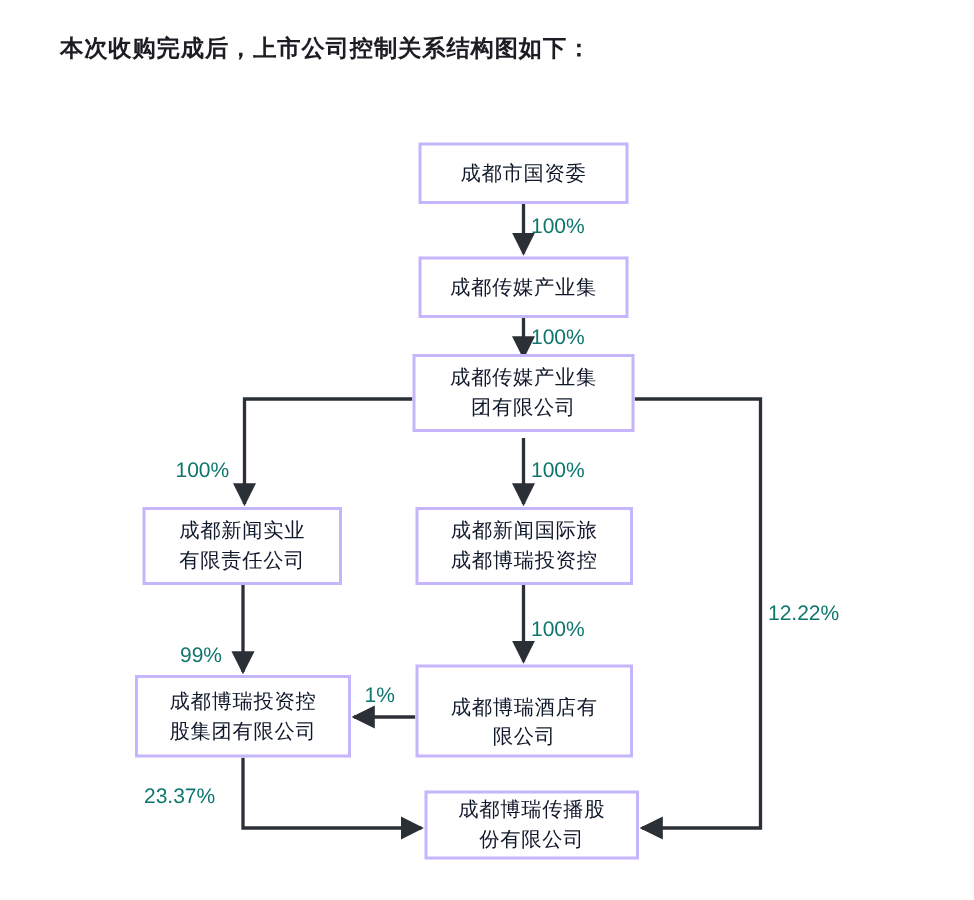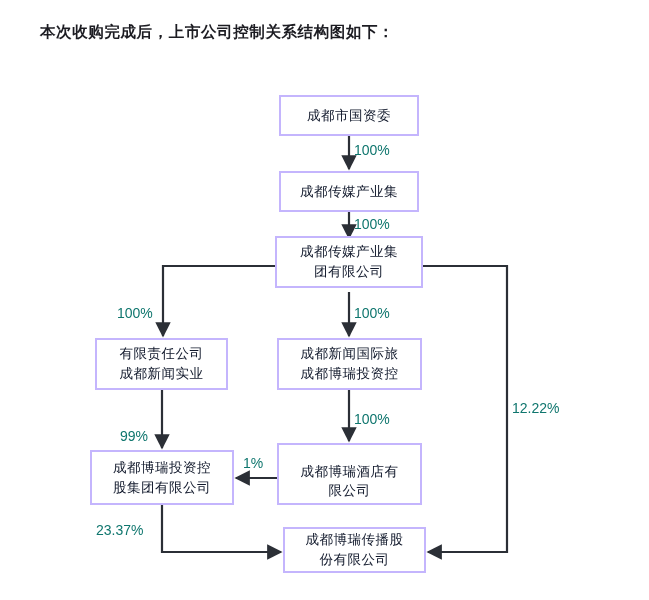--- a/index.html
+++ b/index.html
@@ -96,22 +96,22 @@
       </span>
     </div>
     <div class="node" style="left: 275px; top: 236px; width: 148px; height: 52px;">
       <span>
         <span>成都传媒产业集</span>
         <span>团有限公司</span>
       </span>
     </div>
     <div class="node" style="left: 95px; top: 338px; width: 133px; height: 52px;">
       <span>
+        <span>成都新闻实业</span>
         <span>有限责任公司</span>
-        <span>成都新闻实业</span>
       </span>
     </div>
     <div class="node" style="left: 277px; top: 338px; width: 145px; height: 52px;">
       <span>
         <span>成都新闻国际旅</span>
         <span>成都博瑞投资控</span>
       </span>
     </div>
     <div class="node" style="left: 90px; top: 450px; width: 144px; height: 55px;">
       <span>

